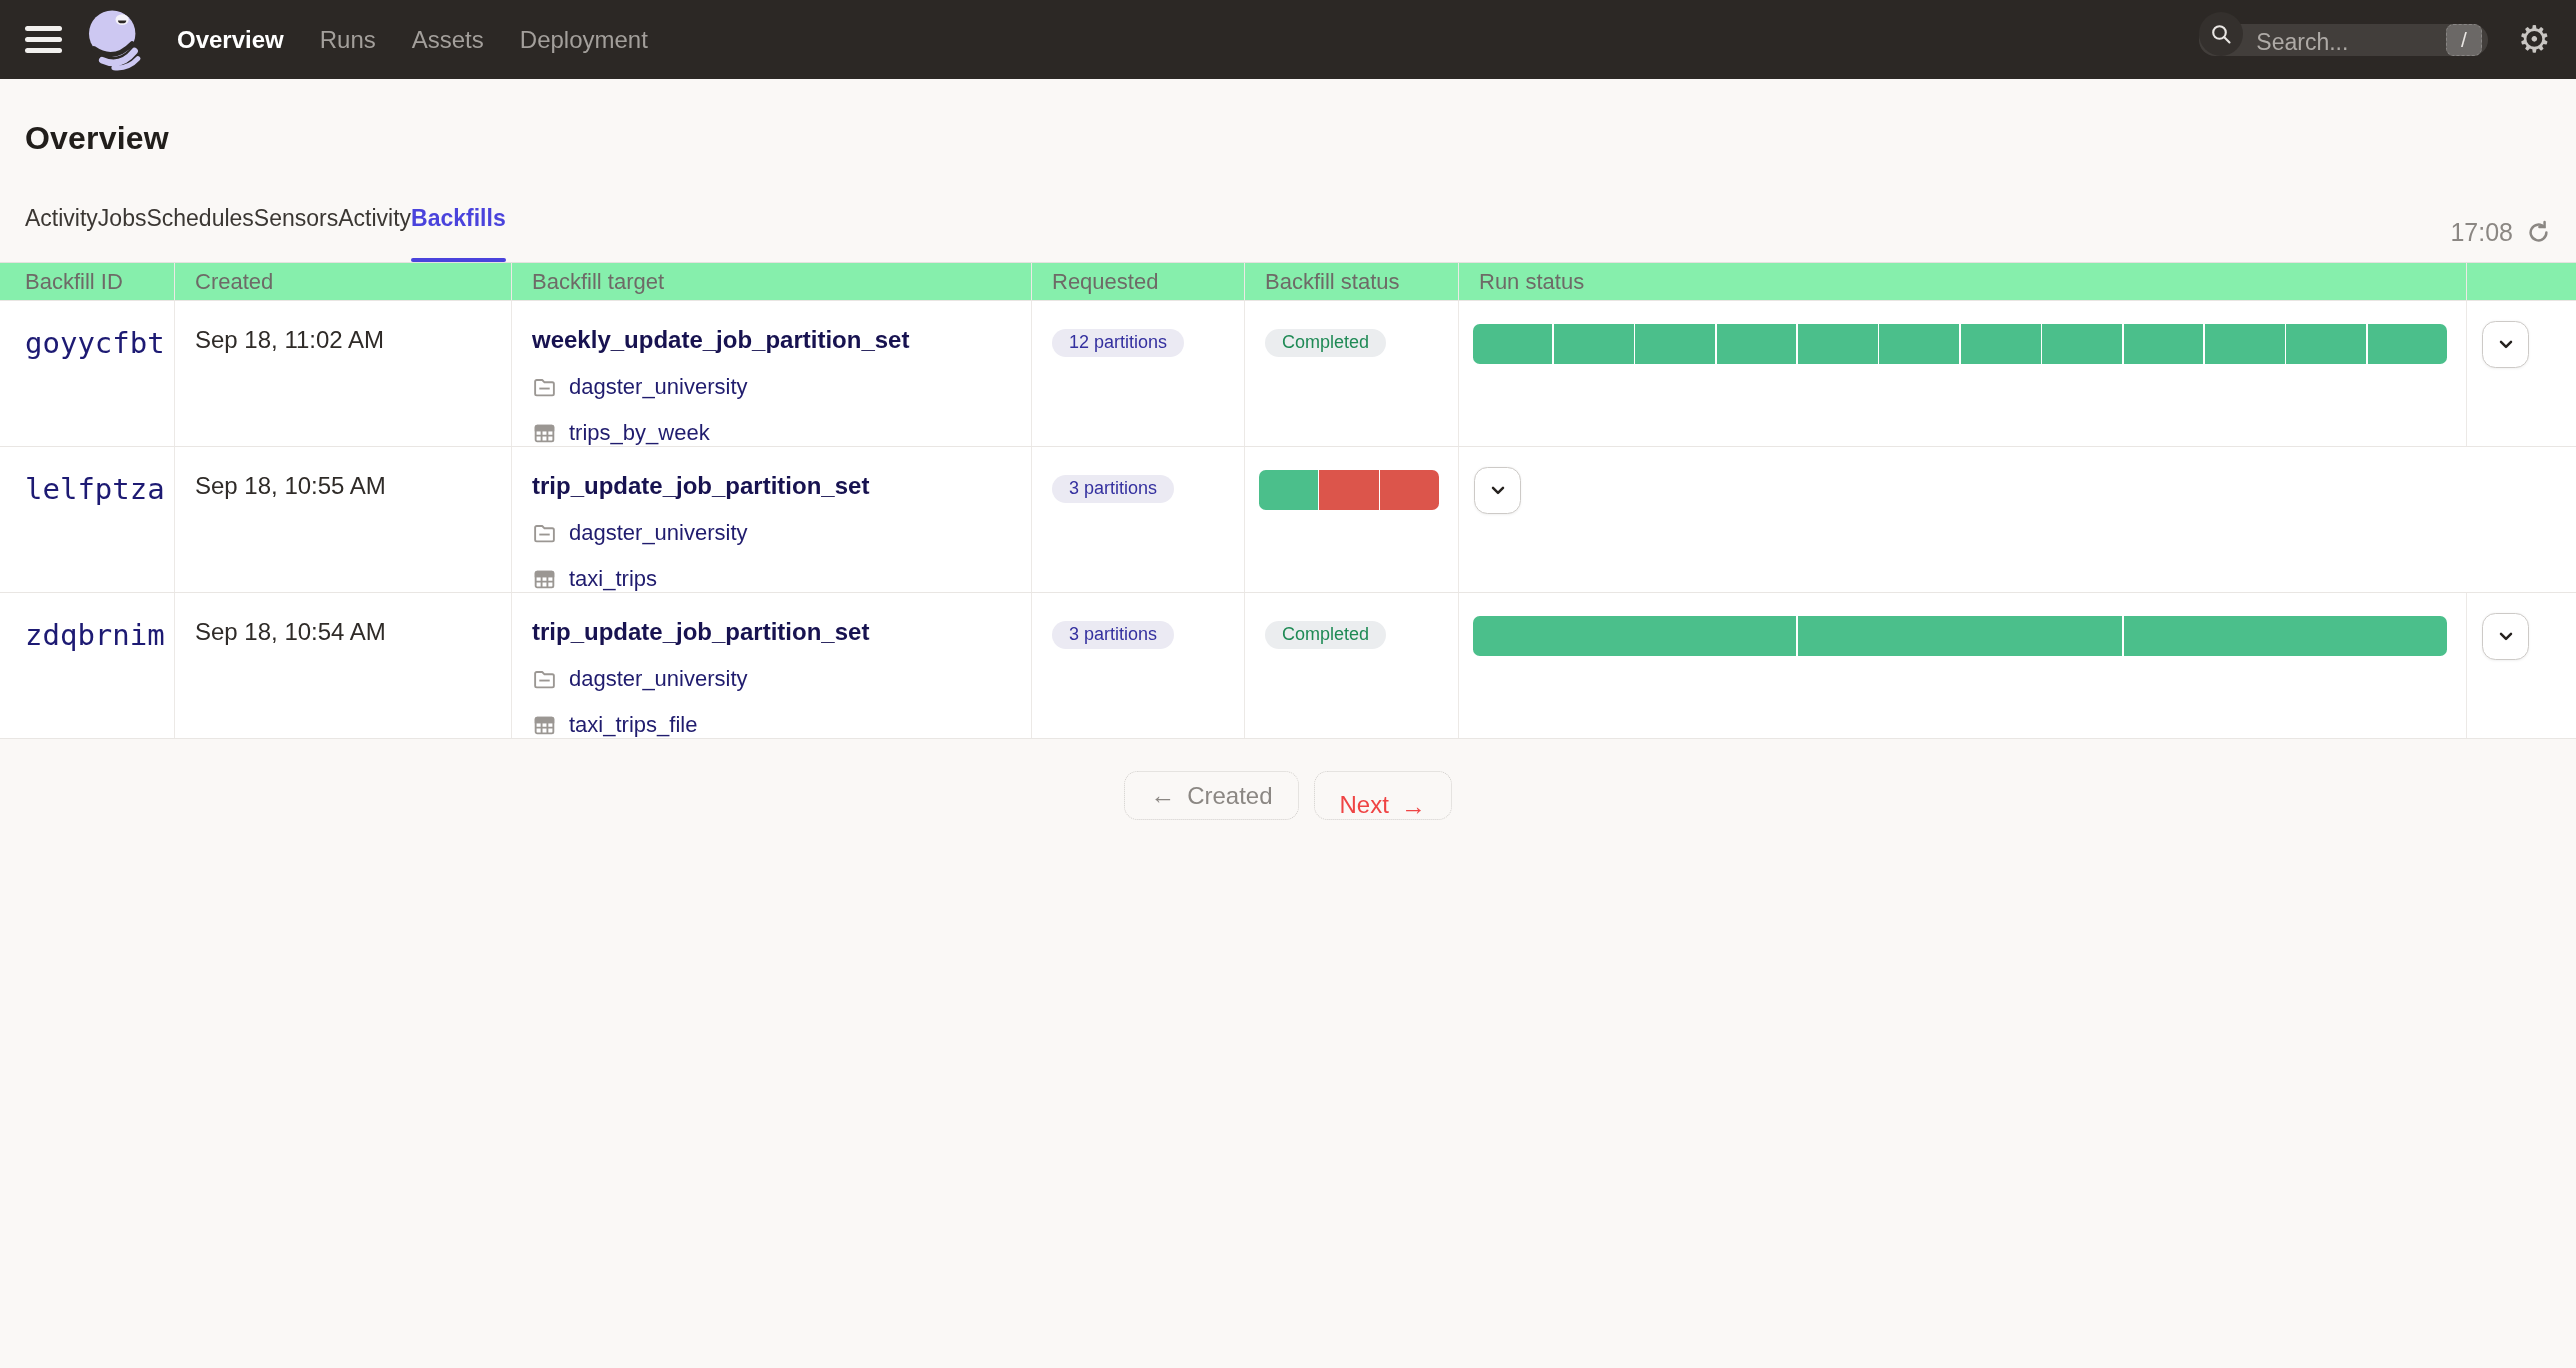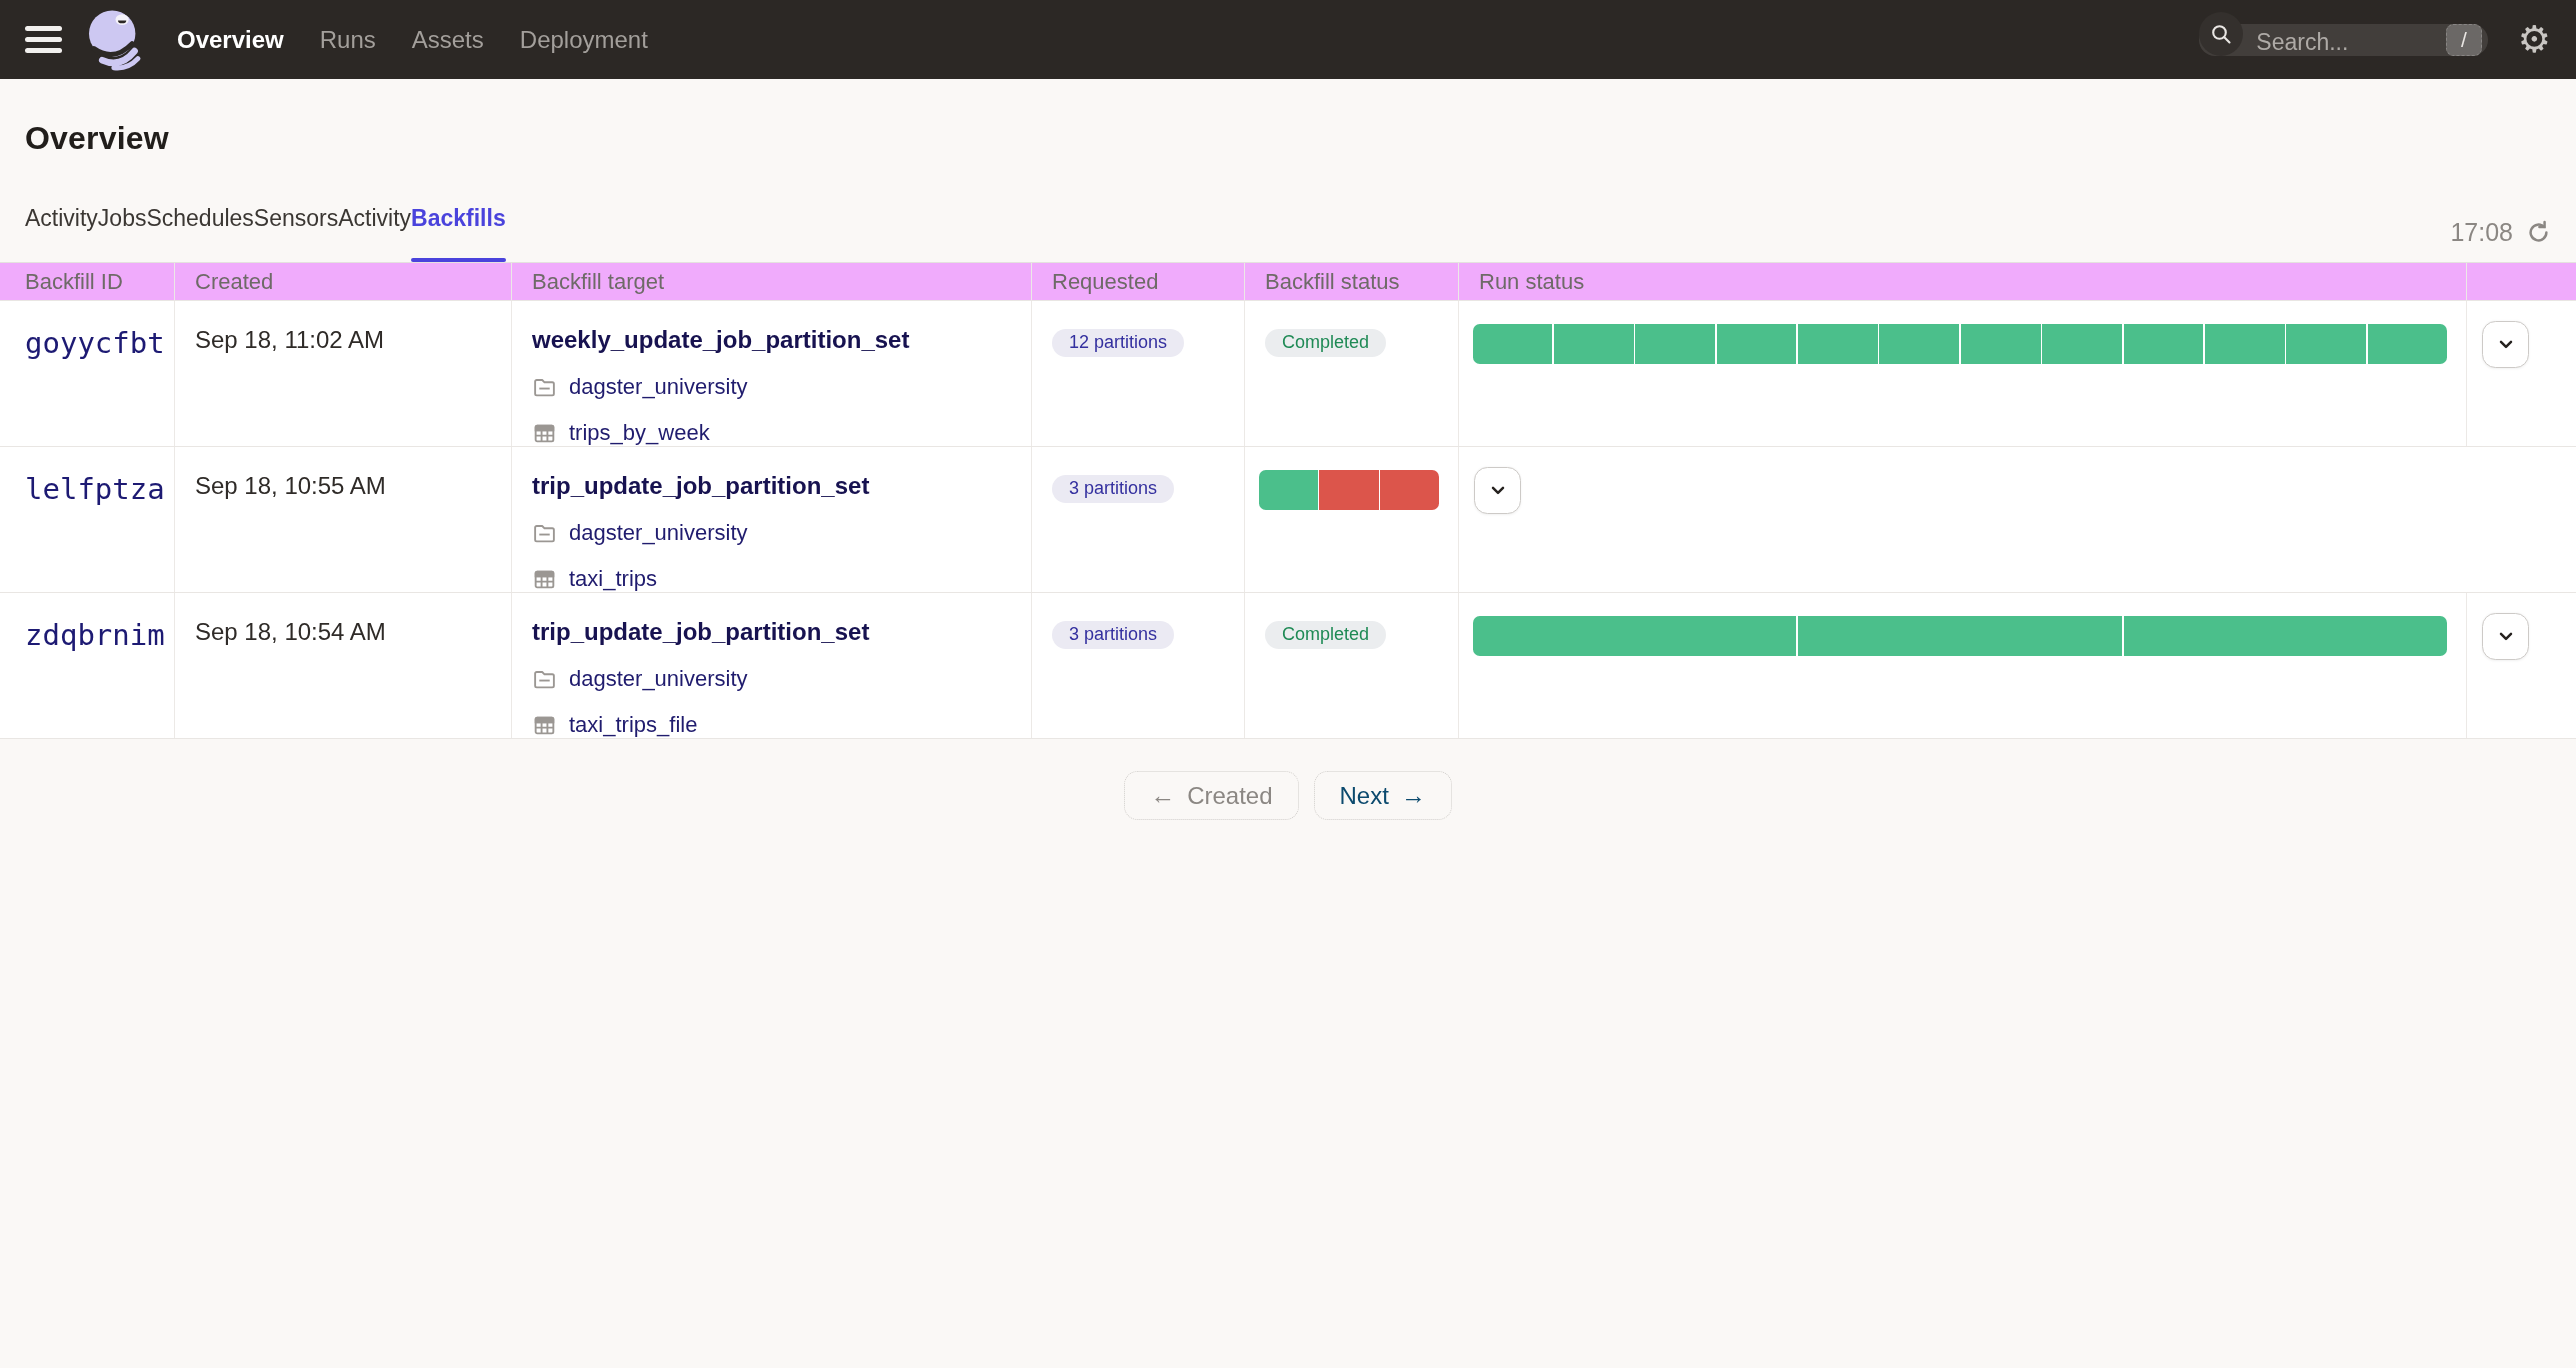--- a/index.html
+++ b/index.html
@@ -44,21 +44,21 @@
   .tabs-row { position: relative; padding: 47px 25px 0; display: flex; }
   .tab { font-size: 23px; font-weight: 500; color: #3B3733; padding-bottom: 29px; position: relative; cursor: pointer; line-height: 29px; }
   .tab.active { color: #4A43DC; font-weight: 600; }
   .tab.active::after {
     content: ""; position: absolute; left: 0; right: 0; bottom: 0; height: 4.2px;
     background: #4A43DC; border-radius: 2.5px;
   }
   .refresh { position: absolute; right: 24px; bottom: 15px; display: flex; align-items: center; gap: 12px; color: #8B8783; font-size: 25px; }
 
   
-  .backfills-table { background: #f0abfc; border-top: 0.8px solid #E5E2DF; }
+  .backfills-table { background: #86efac; border-top: 0.8px solid #E5E2DF; }
   .grid7 { display: grid; grid-template-columns: 175px 337px 520px 213px 214px 1008px 109px; }
   .thead { border-bottom: 0.8px solid #E9E6E3; height: 38px; }
   .th {
     font-size: 22px; color: #6E6A67; padding: 0 20px; display: flex; align-items: center;
     border-right: 0.8px solid #ECE9E6; height: 37px;
   }
   .th:first-child { padding-left: 25px; }
   .th:last-child { border-right: none; }
 
   .row { border-bottom: 0.8px solid #E9E6E3; min-height: 143px; background: #FFFFFF; }
@@ -92,21 +92,21 @@
   }
 
   
   .pagination { display: flex; justify-content: center; gap: 15px; margin-top: 32px; }
   .page-btn {
     height: 49px; padding: 0 25px; border-radius: 13.5px; border: 1.7px dotted #D0CDCA;
     display: flex; align-items: center; gap: 12px; font-size: 24px; color: #8B8783;
     background: transparent; font-family: inherit; cursor: pointer;
   }
   .page-btn .arrow { font-size: 25px; line-height: 1; }
-  .page-btn.next { color: #0c4a6e; }
+  .page-btn.next { color: #ef4444; align-items: flex-end; }
 </style>
 </head>
 <body>
 
 <header class="topbar">
   <div class="hamburger">
     <span></span>
       <span></span>
       <span></span>
   </div>

